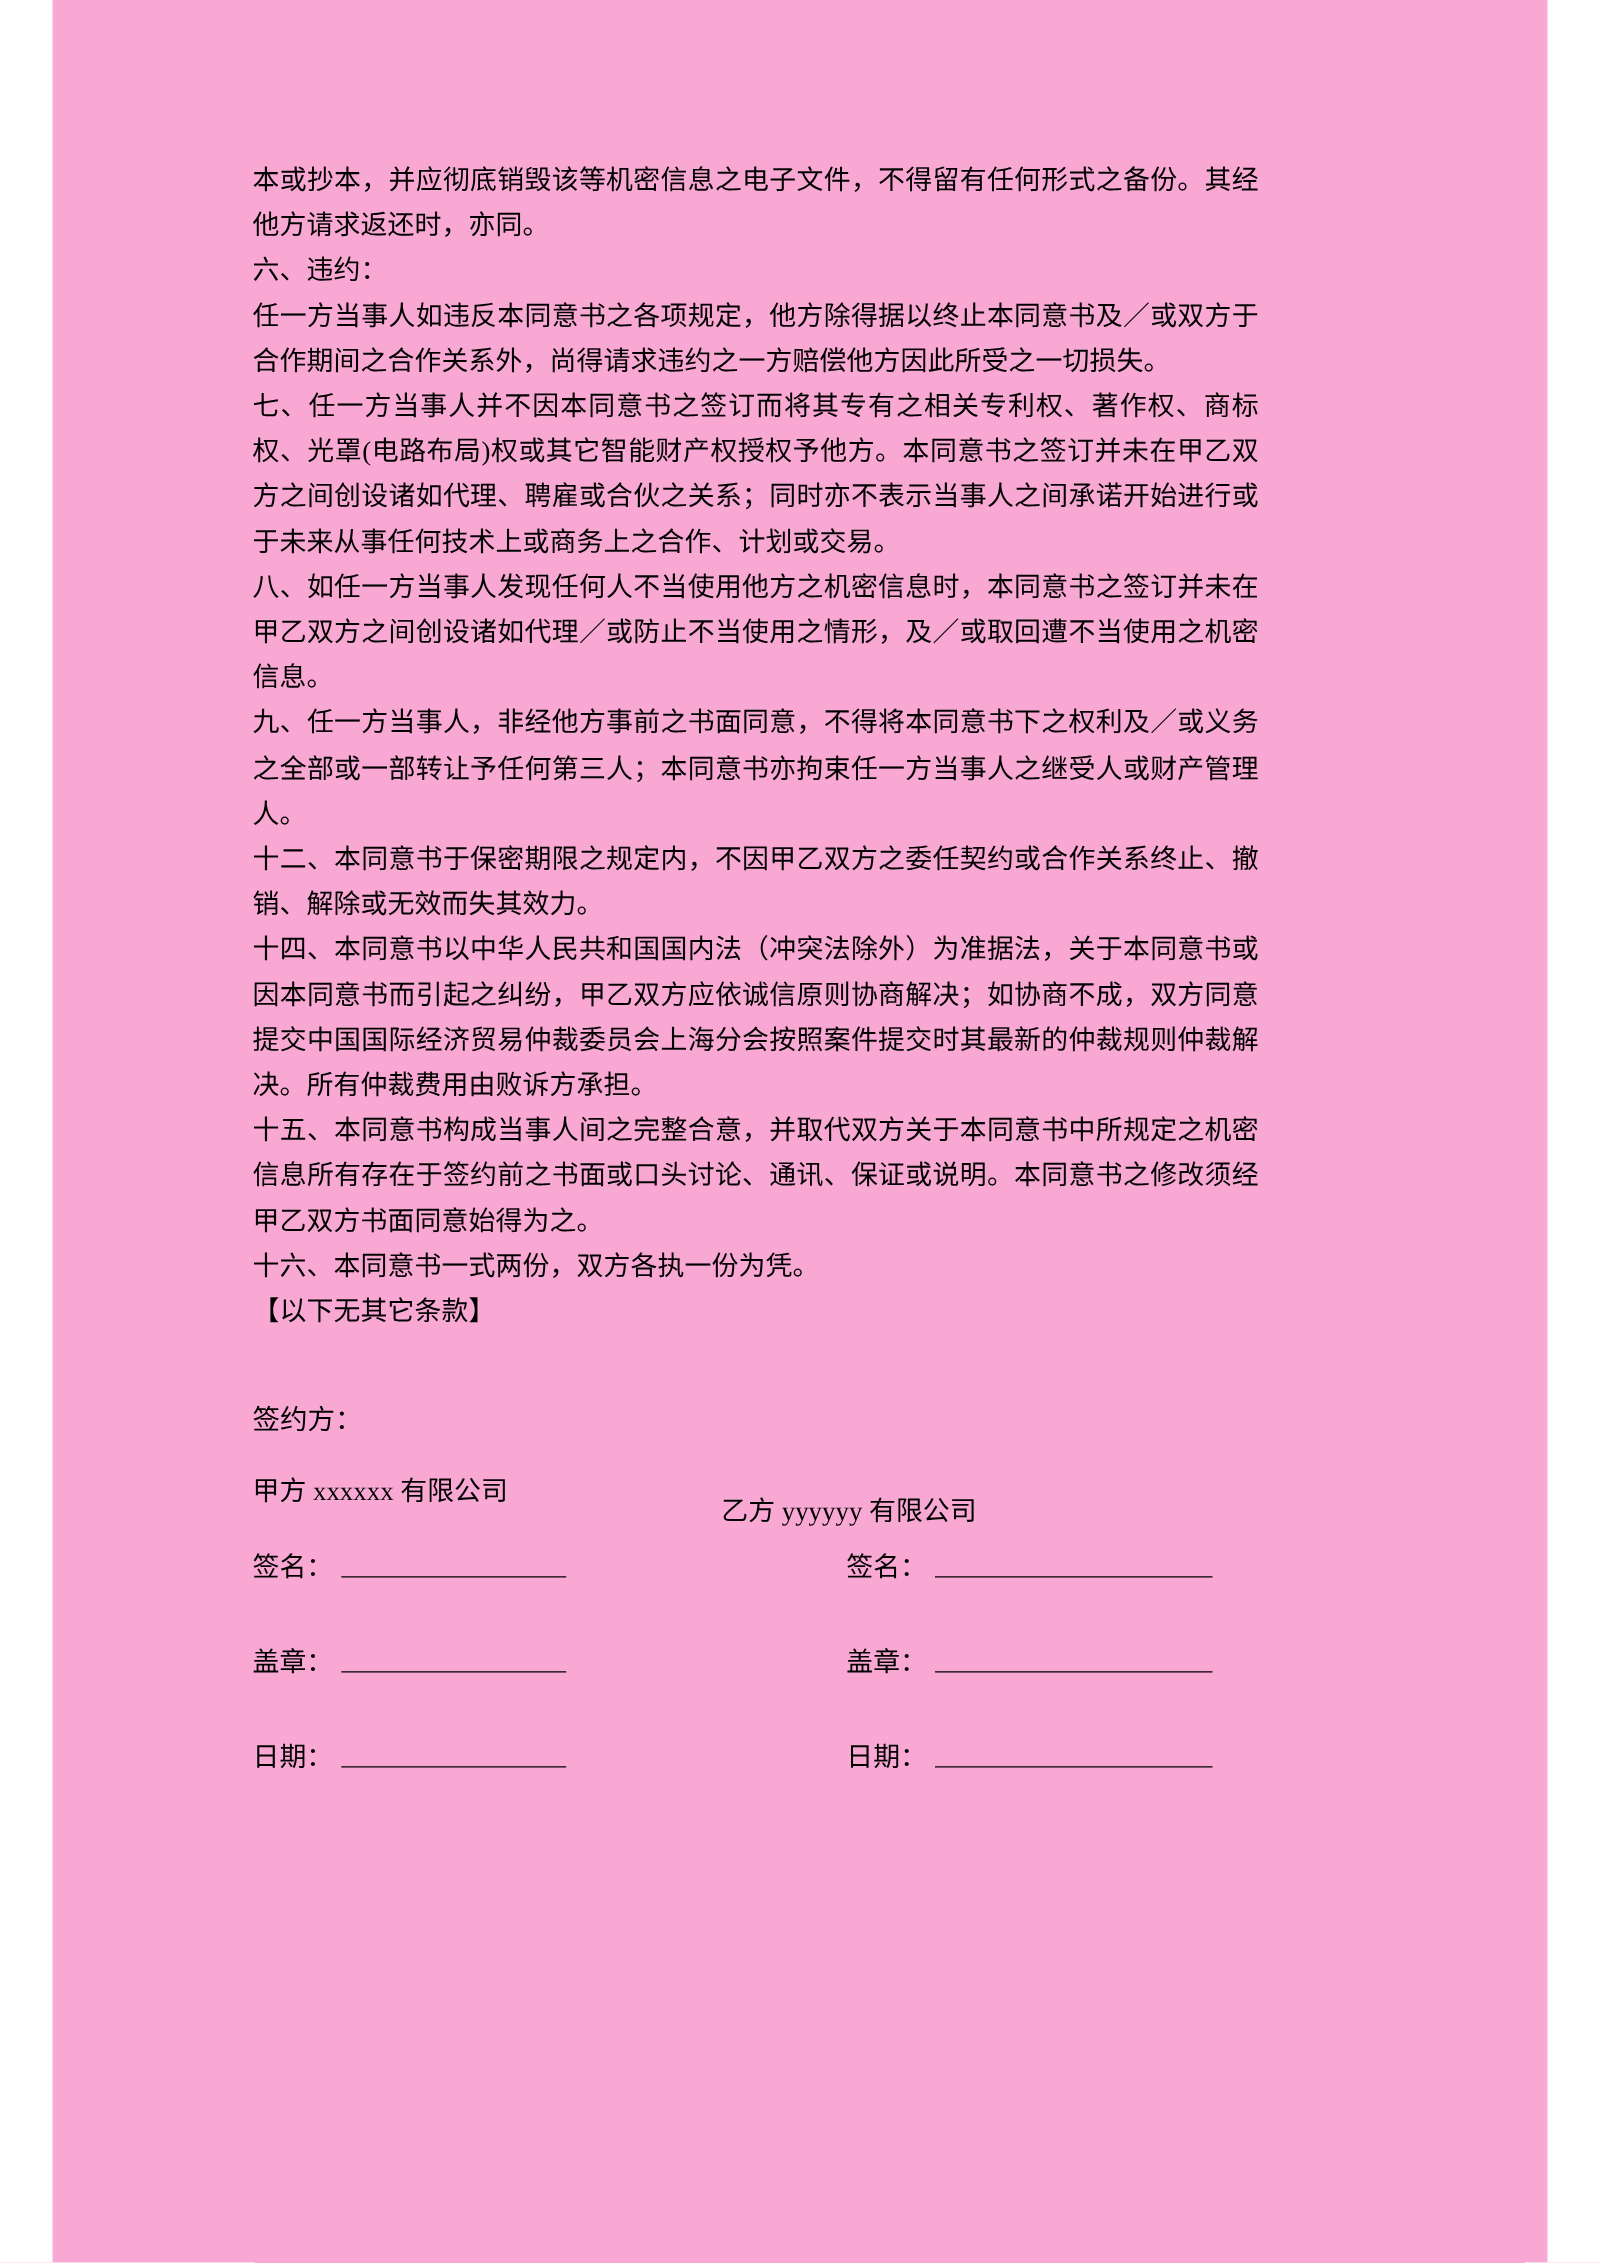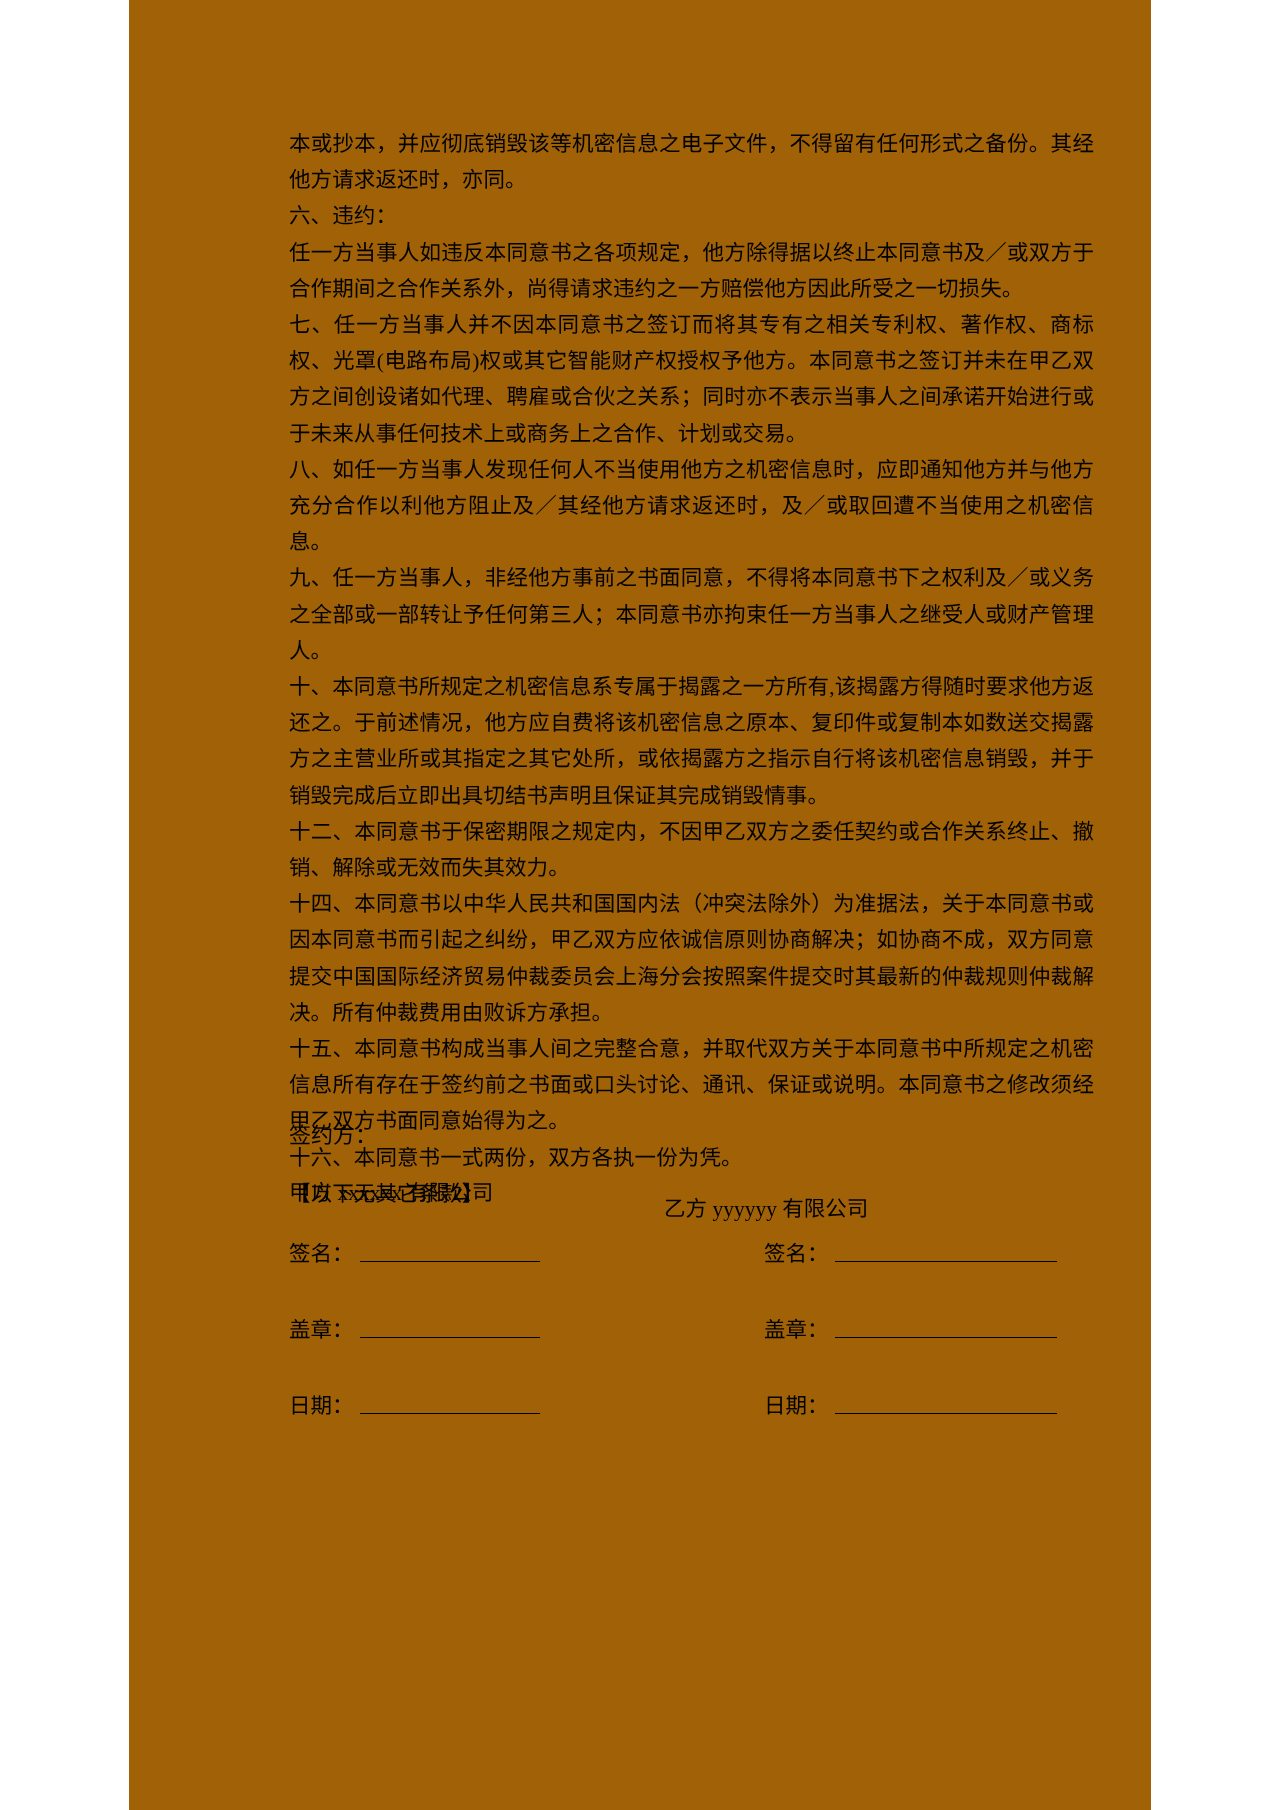--- a/index.html
+++ b/index.html
@@ -7,24 +7,24 @@
     margin: 0;
     padding: 0;
     background: #ffffff;
   }
   body {
     font-family: "Liberation Serif", "DejaVu Serif", serif;
     color: #000000;
   }
   .page {
     position: relative;
-    width: 1022px;
+    width: 1196px;
     height: 1810px;
     margin: 0 auto;
-    background: #a16207;
+    background: #f9a8d4;
     box-sizing: border-box;
     overflow: hidden;
   }
   .content {
     position: absolute;
     left: 160px;
     top: 126px;
     width: 805px;
   }
   .para {
@@ -96,23 +96,22 @@
 </head>
 <body>
 
 <div class="page">
 
   <div class="content">
     <p class="para">本或抄本，并应彻底销毁该等机密信息之电子文件，不得留有任何形式之备份。其经他方请求返还时，亦同。</p>
     <p class="para">六、违约：</p>
     <p class="para">任一方当事人如违反本同意书之各项规定，他方除得据以终止本同意书及／或双方于合作期间之合作关系外，尚得请求违约之一方赔偿他方因此所受之一切损失。</p>
     <p class="para">七、任一方当事人并不因本同意书之签订而将其专有之相关专利权、著作权、商标权、光罩(电路布局)权或其它智能财产权授权予他方。本同意书之签订并未在甲乙双方之间创设诸如代理、聘雇或合伙之关系；同时亦不表示当事人之间承诺开始进行或于未来从事任何技术上或商务上之合作、计划或交易。</p>
-    <p class="para">八、如任一方当事人发现任何人不当使用他方之机密信息时，应即通知他方并与他方充分合作以利他方阻止及／其经他方请求返还时，及／或取回遭不当使用之机密信息。</p>
+    <p class="para">八、如任一方当事人发现任何人不当使用他方之机密信息时，本同意书之签订并未在甲乙双方之间创设诸如代理／或防止不当使用之情形，及／或取回遭不当使用之机密信息。</p>
     <p class="para">九、任一方当事人，非经他方事前之书面同意，不得将本同意书下之权利及／或义务之全部或一部转让予任何第三人；本同意书亦拘束任一方当事人之继受人或财产管理人。</p>
-    <p class="para">十、本同意书所规定之机密信息系专属于揭露之一方所有,该揭露方得随时要求他方返还之。于前述情况，他方应自费将该机密信息之原本、复印件或复制本如数送交揭露方之主营业所或其指定之其它处所，或依揭露方之指示自行将该机密信息销毁，并于销毁完成后立即出具切结书声明且保证其完成销毁情事。</p>
     <p class="para">十二、本同意书于保密期限之规定内，不因甲乙双方之委任契约或合作关系终止、撤销、解除或无效而失其效力。</p>
     <p class="para">十四、本同意书以中华人民共和国国内法（冲突法除外）为准据法，关于本同意书或因本同意书而引起之纠纷，甲乙双方应依诚信原则协商解决；如协商不成，双方同意提交中国国际经济贸易仲裁委员会上海分会按照案件提交时其最新的仲裁规则仲裁解决。所有仲裁费用由败诉方承担。</p>
     <p class="para">十五、本同意书构成当事人间之完整合意，并取代双方关于本同意书中所规定之机密信息所有存在于签约前之书面或口头讨论、通讯、保证或说明。本同意书之修改须经甲乙双方书面同意始得为之。</p>
     <p class="para">十六、本同意书一式两份，双方各执一份为凭。</p>
     <p class="para">【以下无其它条款】</p>
   </div>
 
   <div class="sig-block">
     <p class="sig-title">签约方：</p>
 

